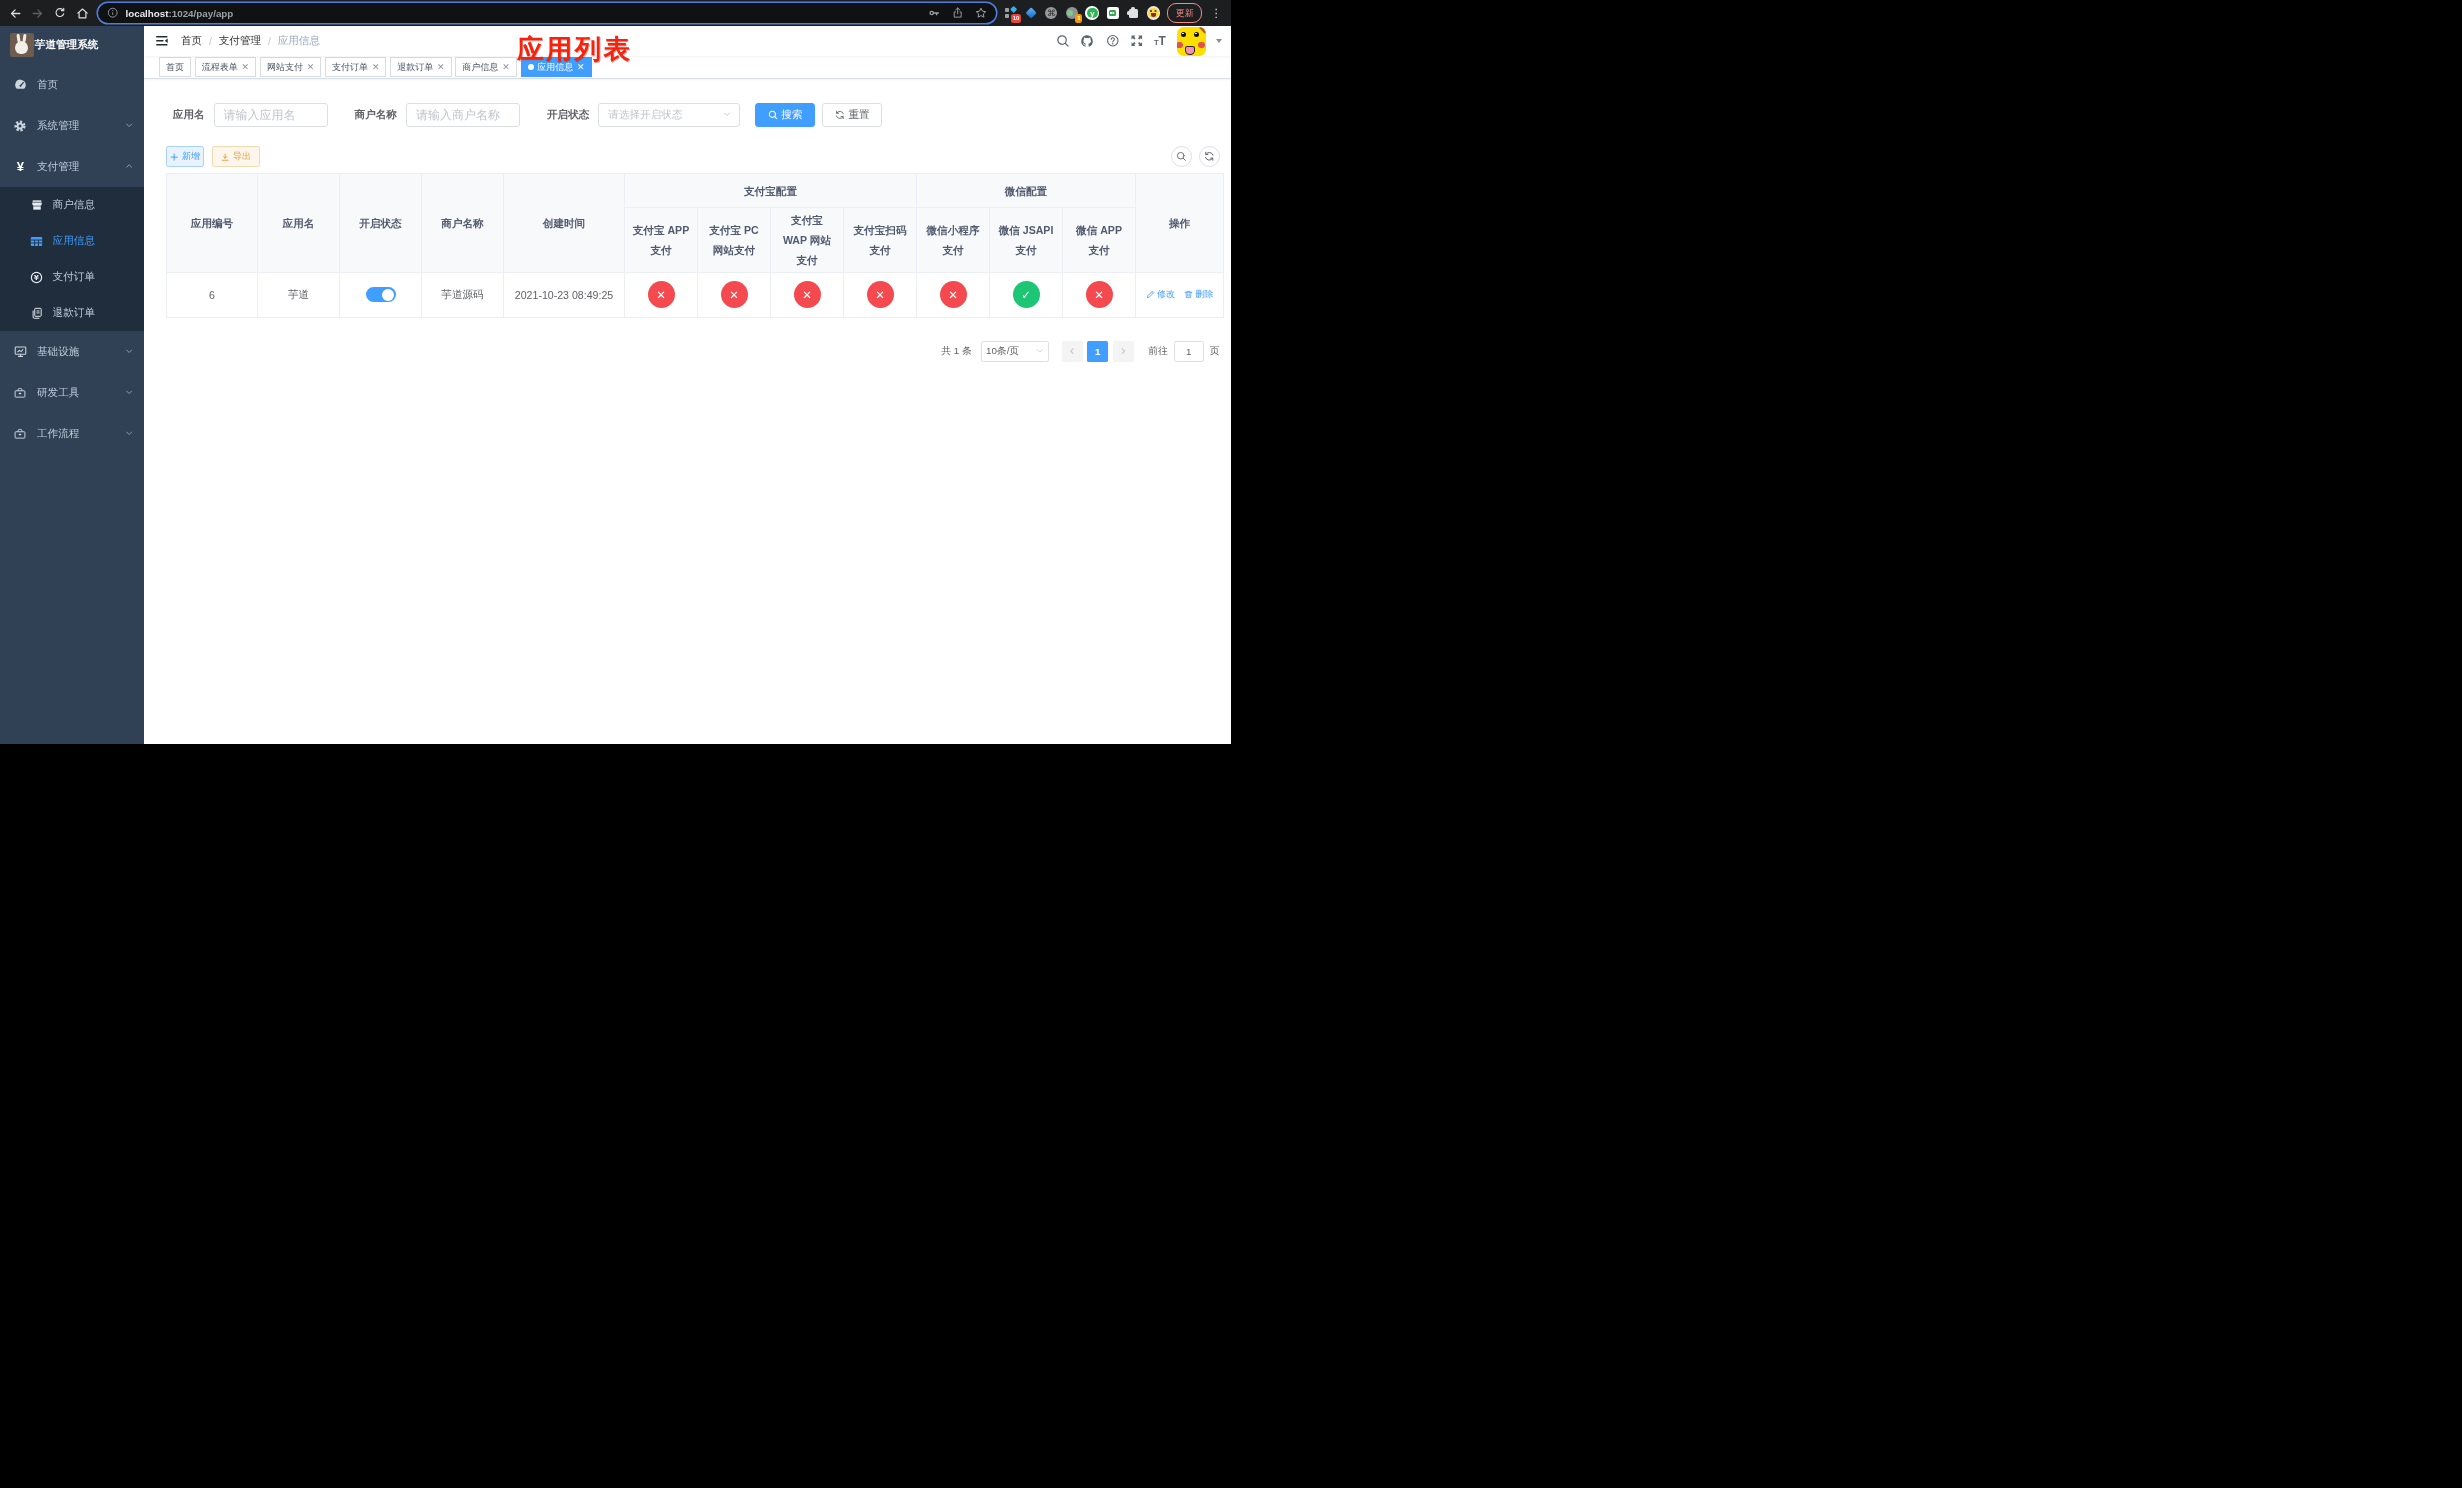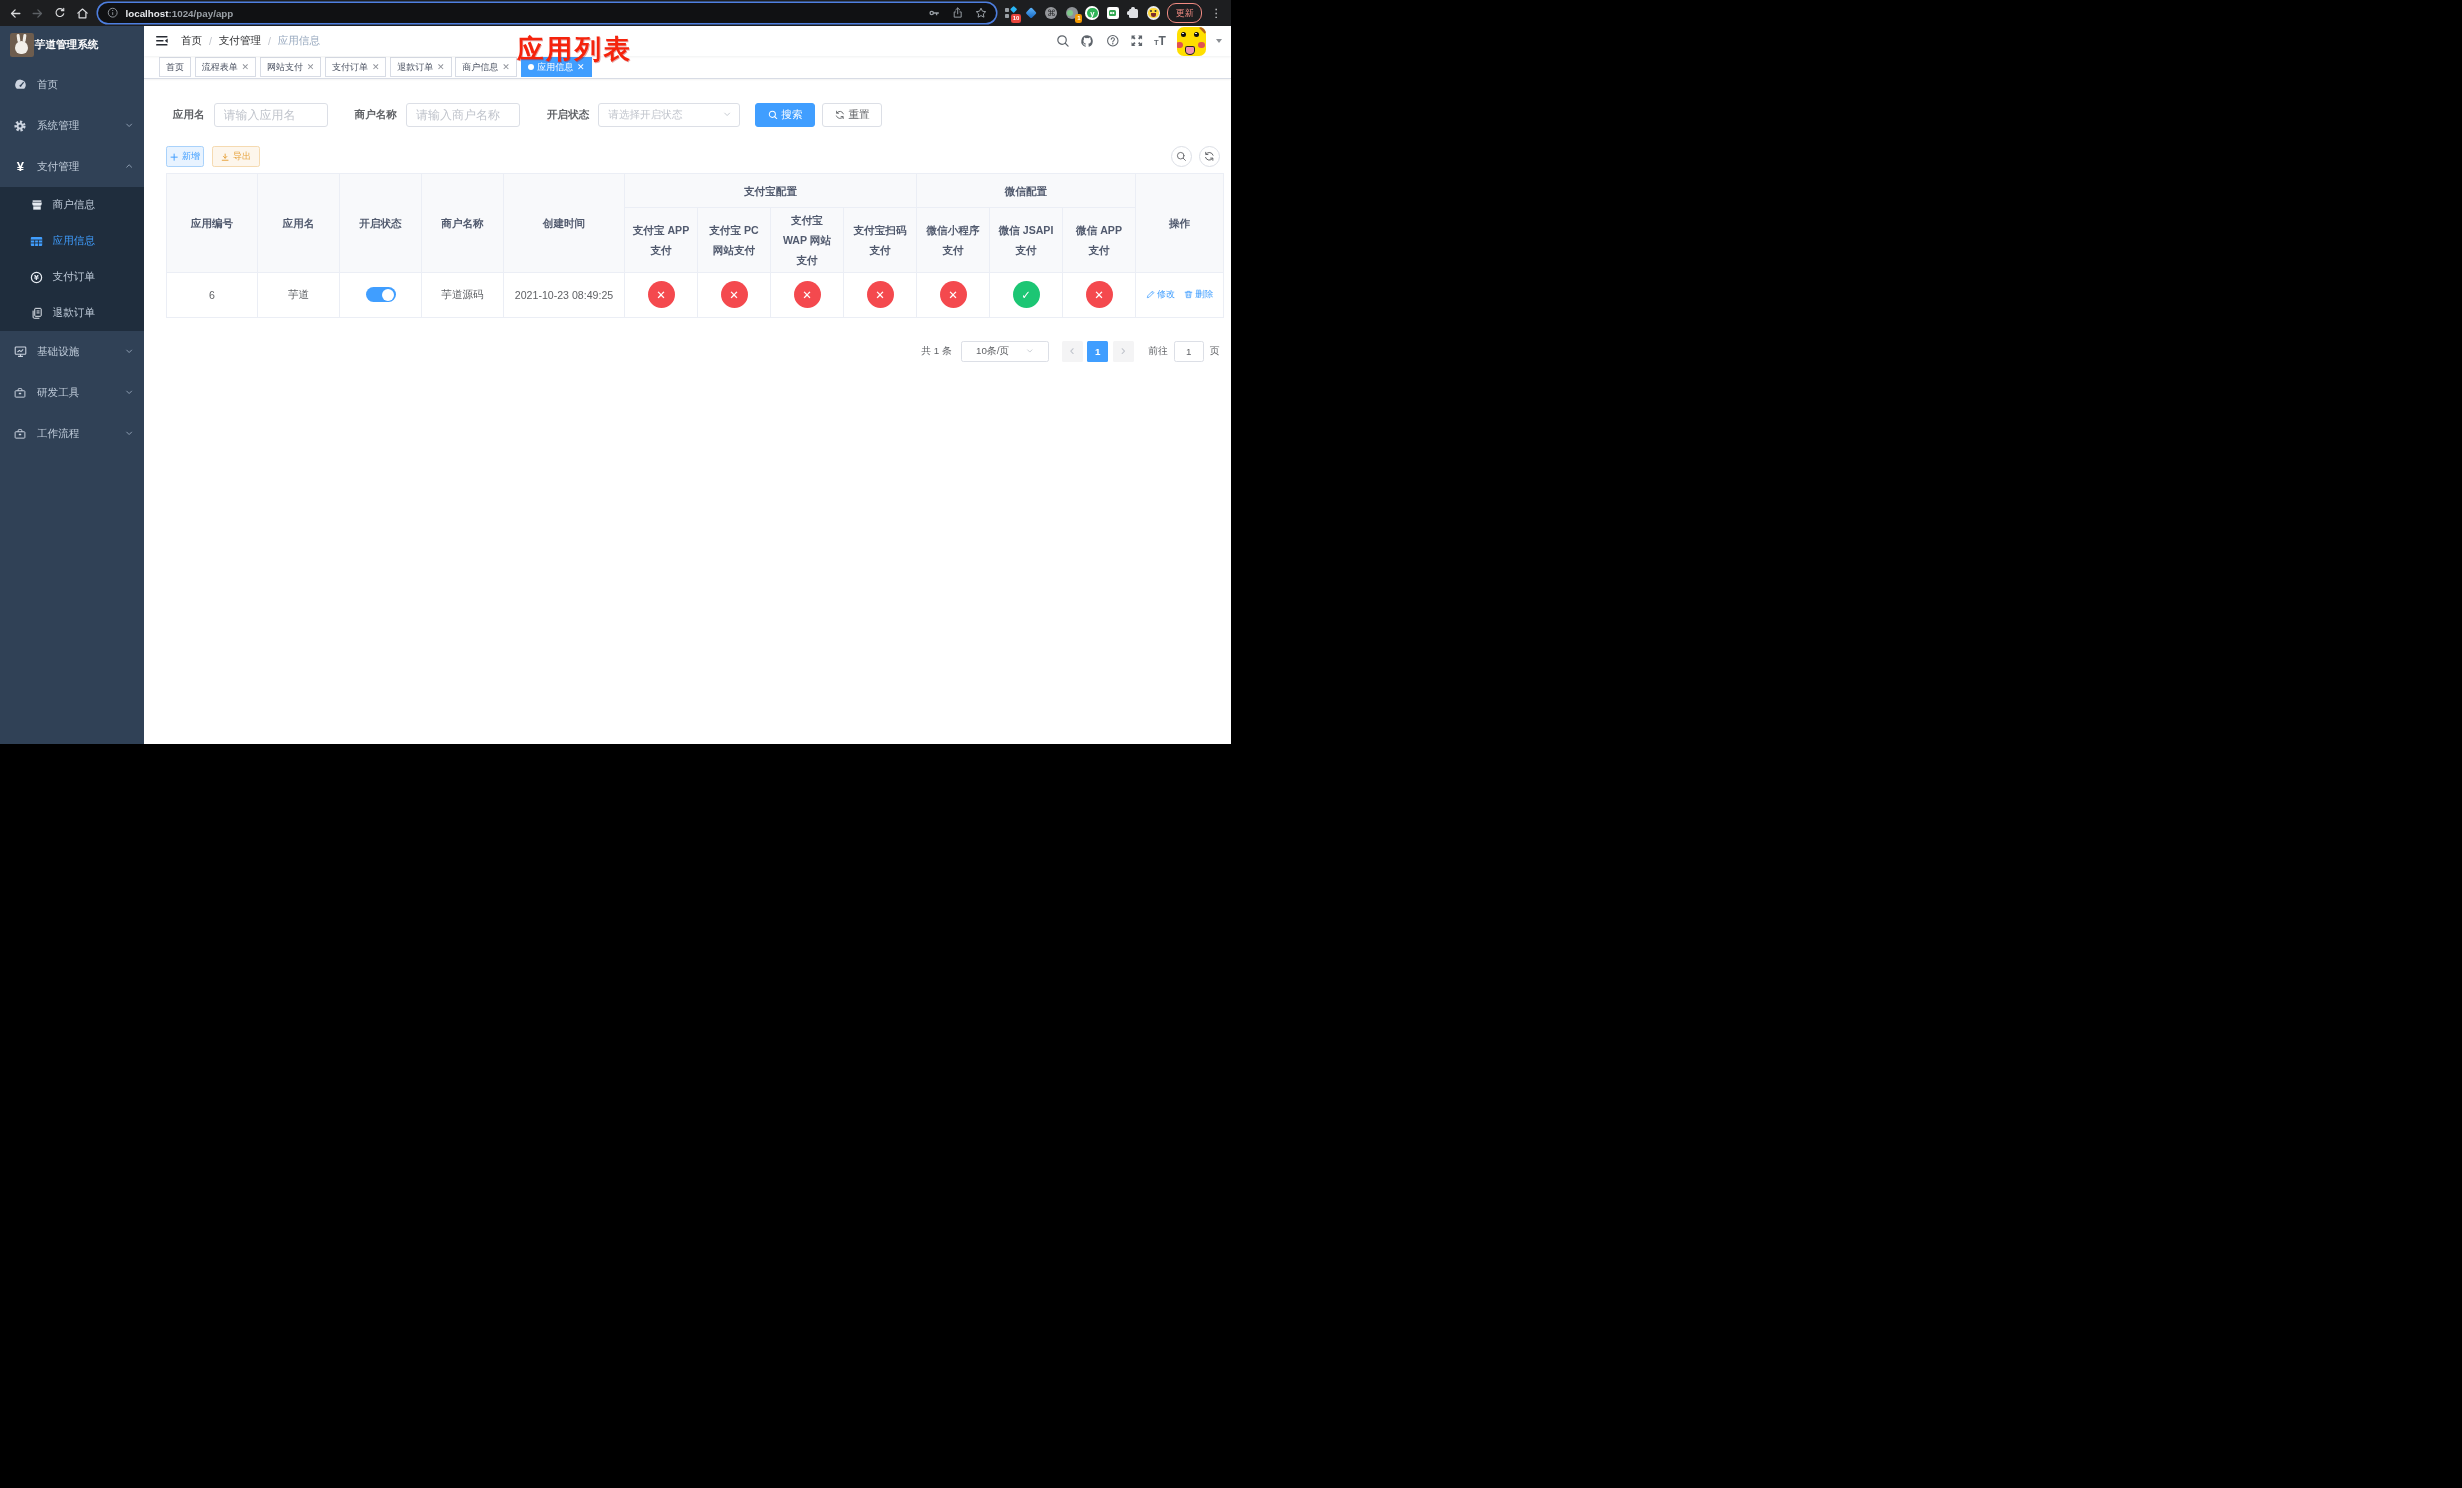--- a/index.html
+++ b/index.html
@@ -126,21 +126,21 @@
   .switch { width:30px; height:15px; border-radius:7.6px; background:#dcdfe6; position:relative; display:inline-block; vertical-align:middle; cursor:pointer; }
   .switch::after { content:""; width:12px; height:12px; background:#fff; border-radius:50%; position:absolute; left:1.5px; top:1.5px; }
   .switch.on { background:#409eff; }
   .switch.on::after { left:auto; right:1.5px; }
   .chan { width:27px; height:27px; border-radius:50%; display:inline-flex; align-items:center; justify-content:center; color:#fff; font-size:11.4px; vertical-align:middle; }
   .op-link { color:#409eff; font-size:9px; display:inline-flex; align-items:center; gap:2.3px; margin:0 4.5px; cursor:pointer; white-space:nowrap; }
 
   
   .pager { display:flex; align-items:center; justify-content:flex-end; margin-top:23px; font-size:9.8px; color:#606266; }
   .ptotal { margin-right:9px; font-weight:400; white-space:nowrap; }
-  .psize { width:88px; height:21px; border:0.8px solid #dcdfe6; border-radius:2.3px; display:flex; align-items:center; justify-content:center; gap:17px; color:#606266; background:#fff; cursor:pointer; margin-right:10.6px; white-space:nowrap; }
+  .psize { width:68px; height:21px; border:0.8px solid #dcdfe6; border-radius:2.3px; display:flex; align-items:center; justify-content:center; gap:17px; color:#606266; background:#fff; cursor:pointer; margin-right:10.6px; white-space:nowrap; }
   .pbtn { min-width:21px; height:21px; background:#f4f4f5; border-radius:1.5px; display:flex; align-items:center; justify-content:center; color:#c0c4cc; cursor:pointer; margin:0 2.3px; }
   .pbtn.pcur { background:#409eff; color:#fff; font-weight:bold; cursor:default; }
   .goto { display:flex; align-items:center; gap:6px; margin-left:12px; white-space:nowrap; }
   .goto input { width:30px; height:21px; border:0.8px solid #dcdfe6; border-radius:2.3px; text-align:center; font-size:9.8px; color:#606266; outline:none; font-family:inherit; }
   svg { display:block; }
 </style>
 </head>
 <body>
 
 <div class="screen">

